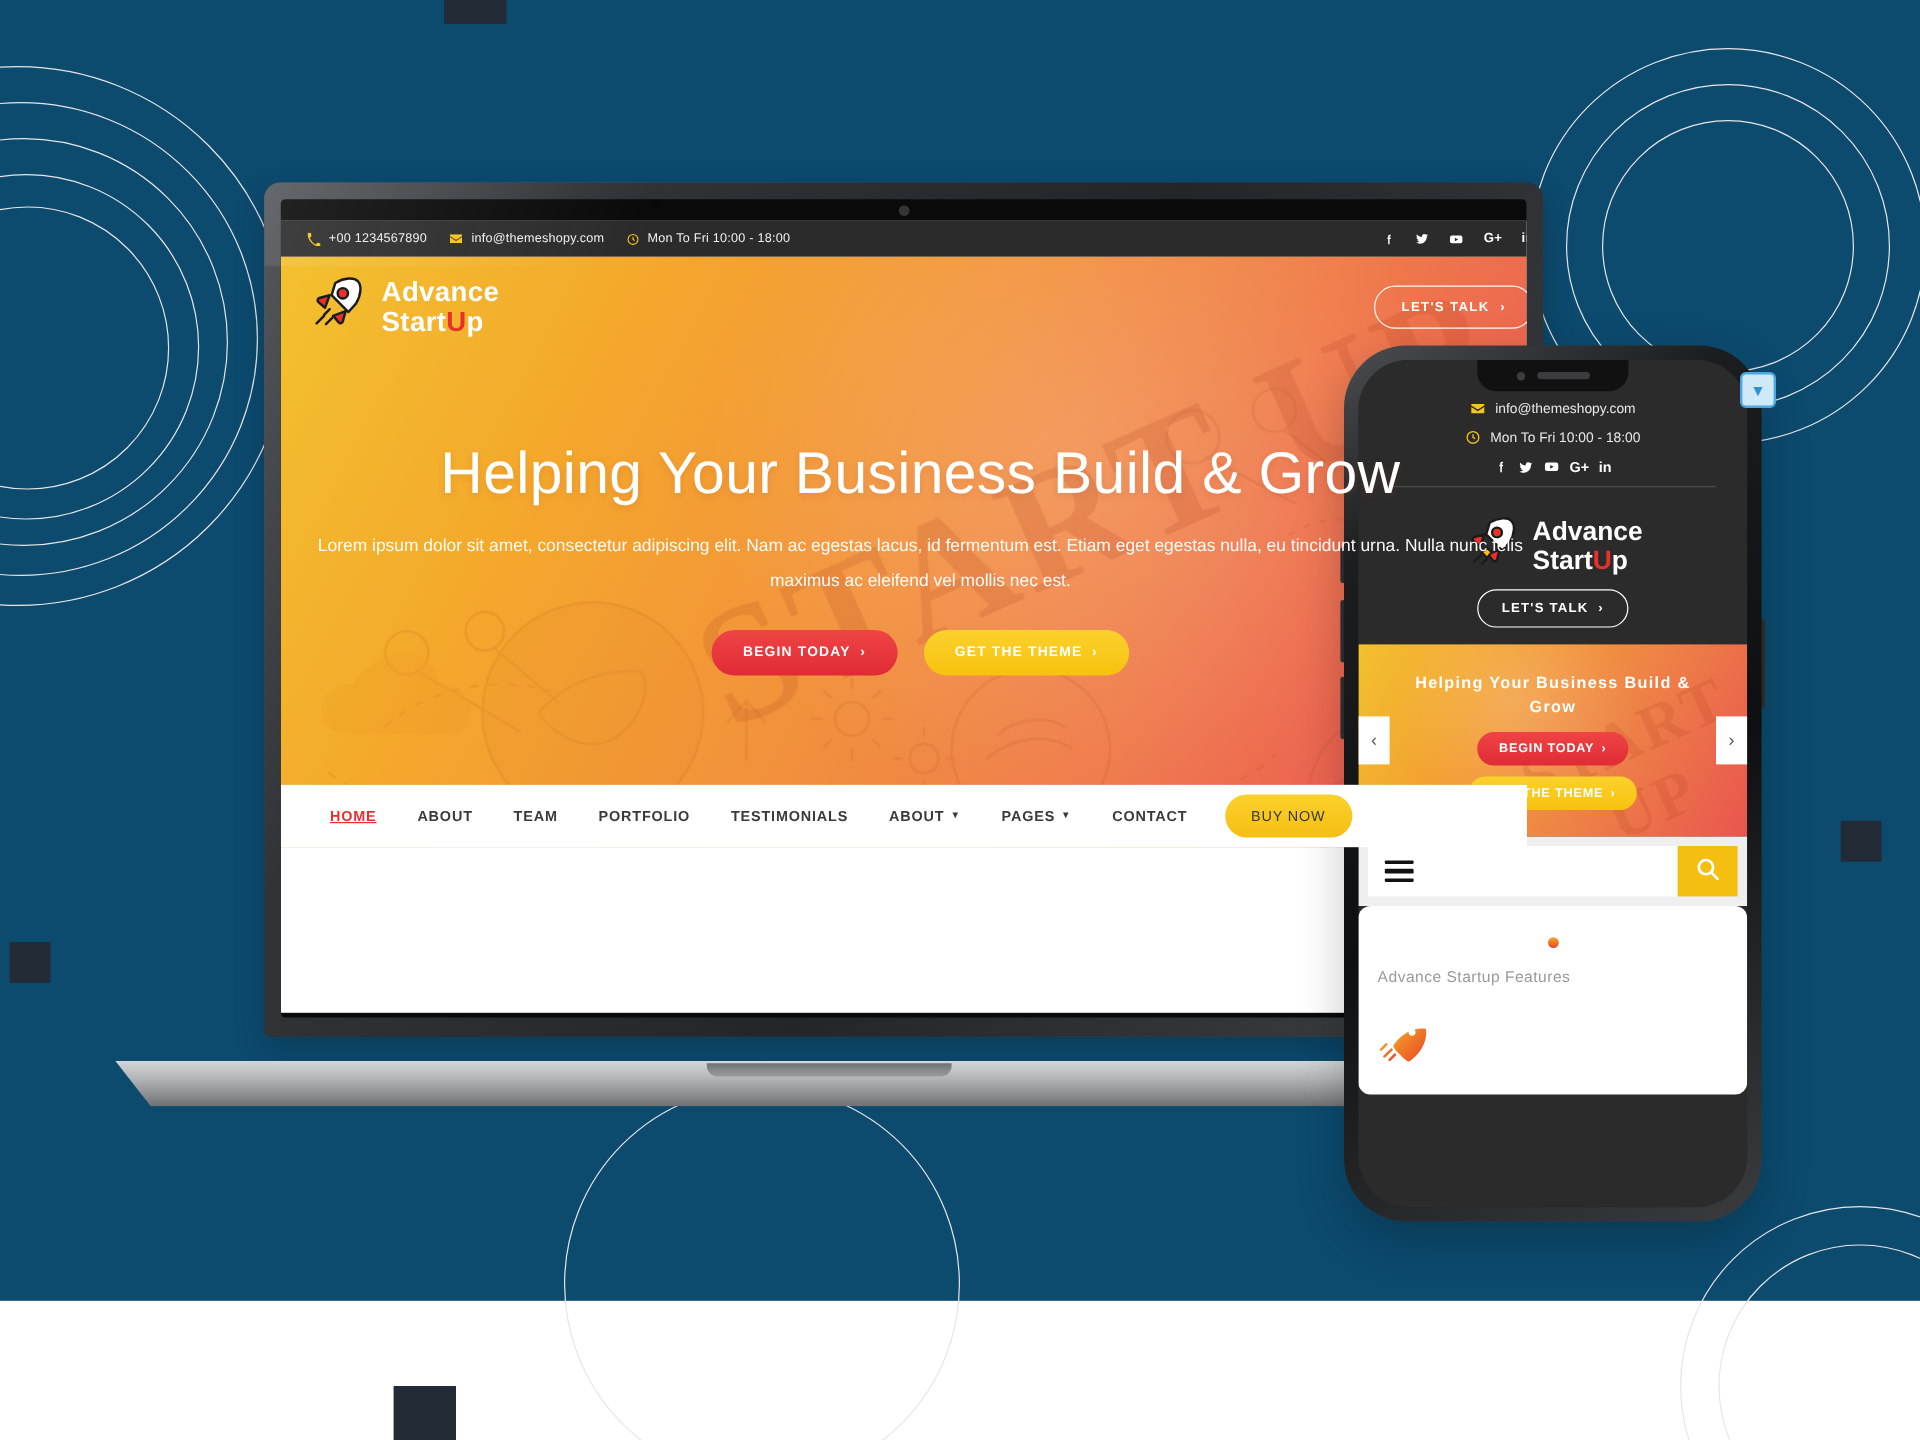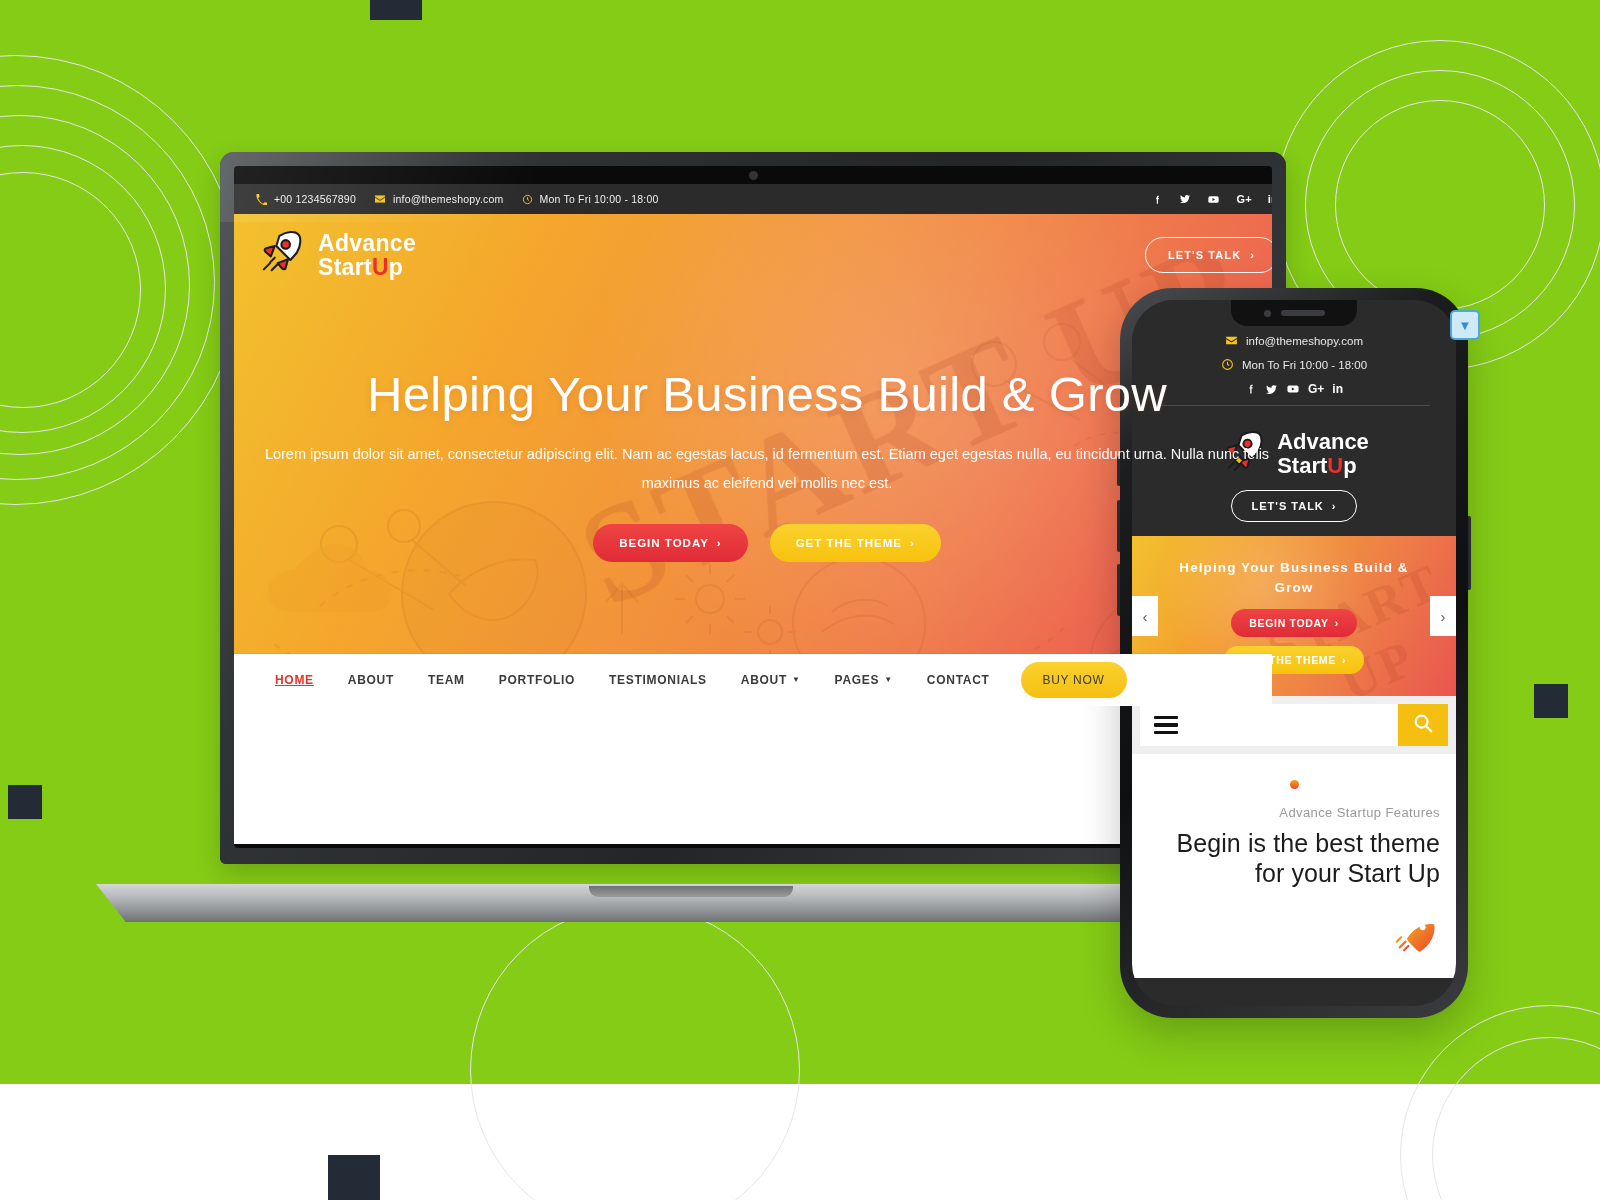--- a/index.html
+++ b/index.html
@@ -2,21 +2,21 @@
 <html><head>
 <meta charset="utf-8">
 <style>
   * { box-sizing: border-box; margin: 0; padding: 0; }
   html, body {
     width: 1600px; height: 1200px;
     background: #ffffff;
     font-family: "Liberation Sans", sans-serif;
     overflow: hidden;
   }
-  #stage { position: relative; width: 1600px; height: 1084px; background: #84cc16; }
+  #stage { position: relative; width: 1600px; height: 1084px; background: #0c4a6e; }
 
   
   .deco-circle {
     position: absolute; border-radius: 50%;
     border: 1.5px solid #e6e6e6; background: transparent;
   }
   .deco-square { position: absolute; background: #222b36; }
 
   
   #laptop { position: absolute; left: 96px; top: 152px; width: 1190px; height: 770px; }
@@ -213,21 +213,21 @@
 
   .p-searchwrap { background: #efefef; padding: 8px; display: flex; }
   .p-searchbar { flex: 1; background: #fff; display: flex; align-items: center; padding: 0 14px; height: 42px; }
   .burger { display: flex; flex-direction: column; gap: 4px; cursor: pointer; }
   .burger span { width: 24px; height: 3.5px; background: #111; border-radius: 1px; }
   .p-searchbtn {
     width: 50px; height: 42px; background: #f5bf12; display: flex;
     align-items: center; justify-content: center; cursor: pointer;
   }
 
-  .p-features { background: #fff; text-align: right; padding: 26px 16px 18px; }
+  .p-features { background: #fff; text-align: left; padding: 26px 16px 18px; border-radius: 10px; }
   .feat-dot {
     width: 9px; height: 9px; border-radius: 50%; margin: 0 auto 16px;
     background: linear-gradient(180deg,#f5a623,#e8452b);
   }
   .feat-sub { color: #9a9a9a; font-size: 13px; letter-spacing: .4px; }
   .feat-title { color: #1c1c1c; font-size: 25px; line-height: 1.2; margin-top: 8px; letter-spacing: .1px; }
   .feat-rocket { margin-top: 22px; }
 </style>
 </head>
 <body>
@@ -536,21 +536,20 @@
                   <circle cx="10.5" cy="10.5" r="6.5"></circle>
                   <path d="M15.5 15.5L21 21"></path>
                 </svg>
             </span>
           </div>
         </div>
 
         <div class="p-features">
           <div class="feat-dot"></div>
           <div class="feat-sub">Advance Startup Features</div>
-          <div class="feat-title">Begin is the best theme for your Start Up</div>
           <div class="feat-rocket">
             <svg width="46" height="46" viewBox="0 0 64 64">
               <defs>
                   <linearGradient id="rg" x1="0" y1="0" x2="1" y2="1">
                     <stop offset="0" stop-color="#f5a623"></stop>
                     <stop offset="1" stop-color="#e8452b"></stop>
                   </linearGradient>
                 </defs>
               <path d="M18 40c10-16 26-22 38-20 2 12-4 28-20 38-4-2-6-4-8-6l-6-6c-2-2-3-4-4-6z" fill="url(#rg)"></path>
               <circle cx="40" cy="24" r="4" fill="#fff"></circle>

